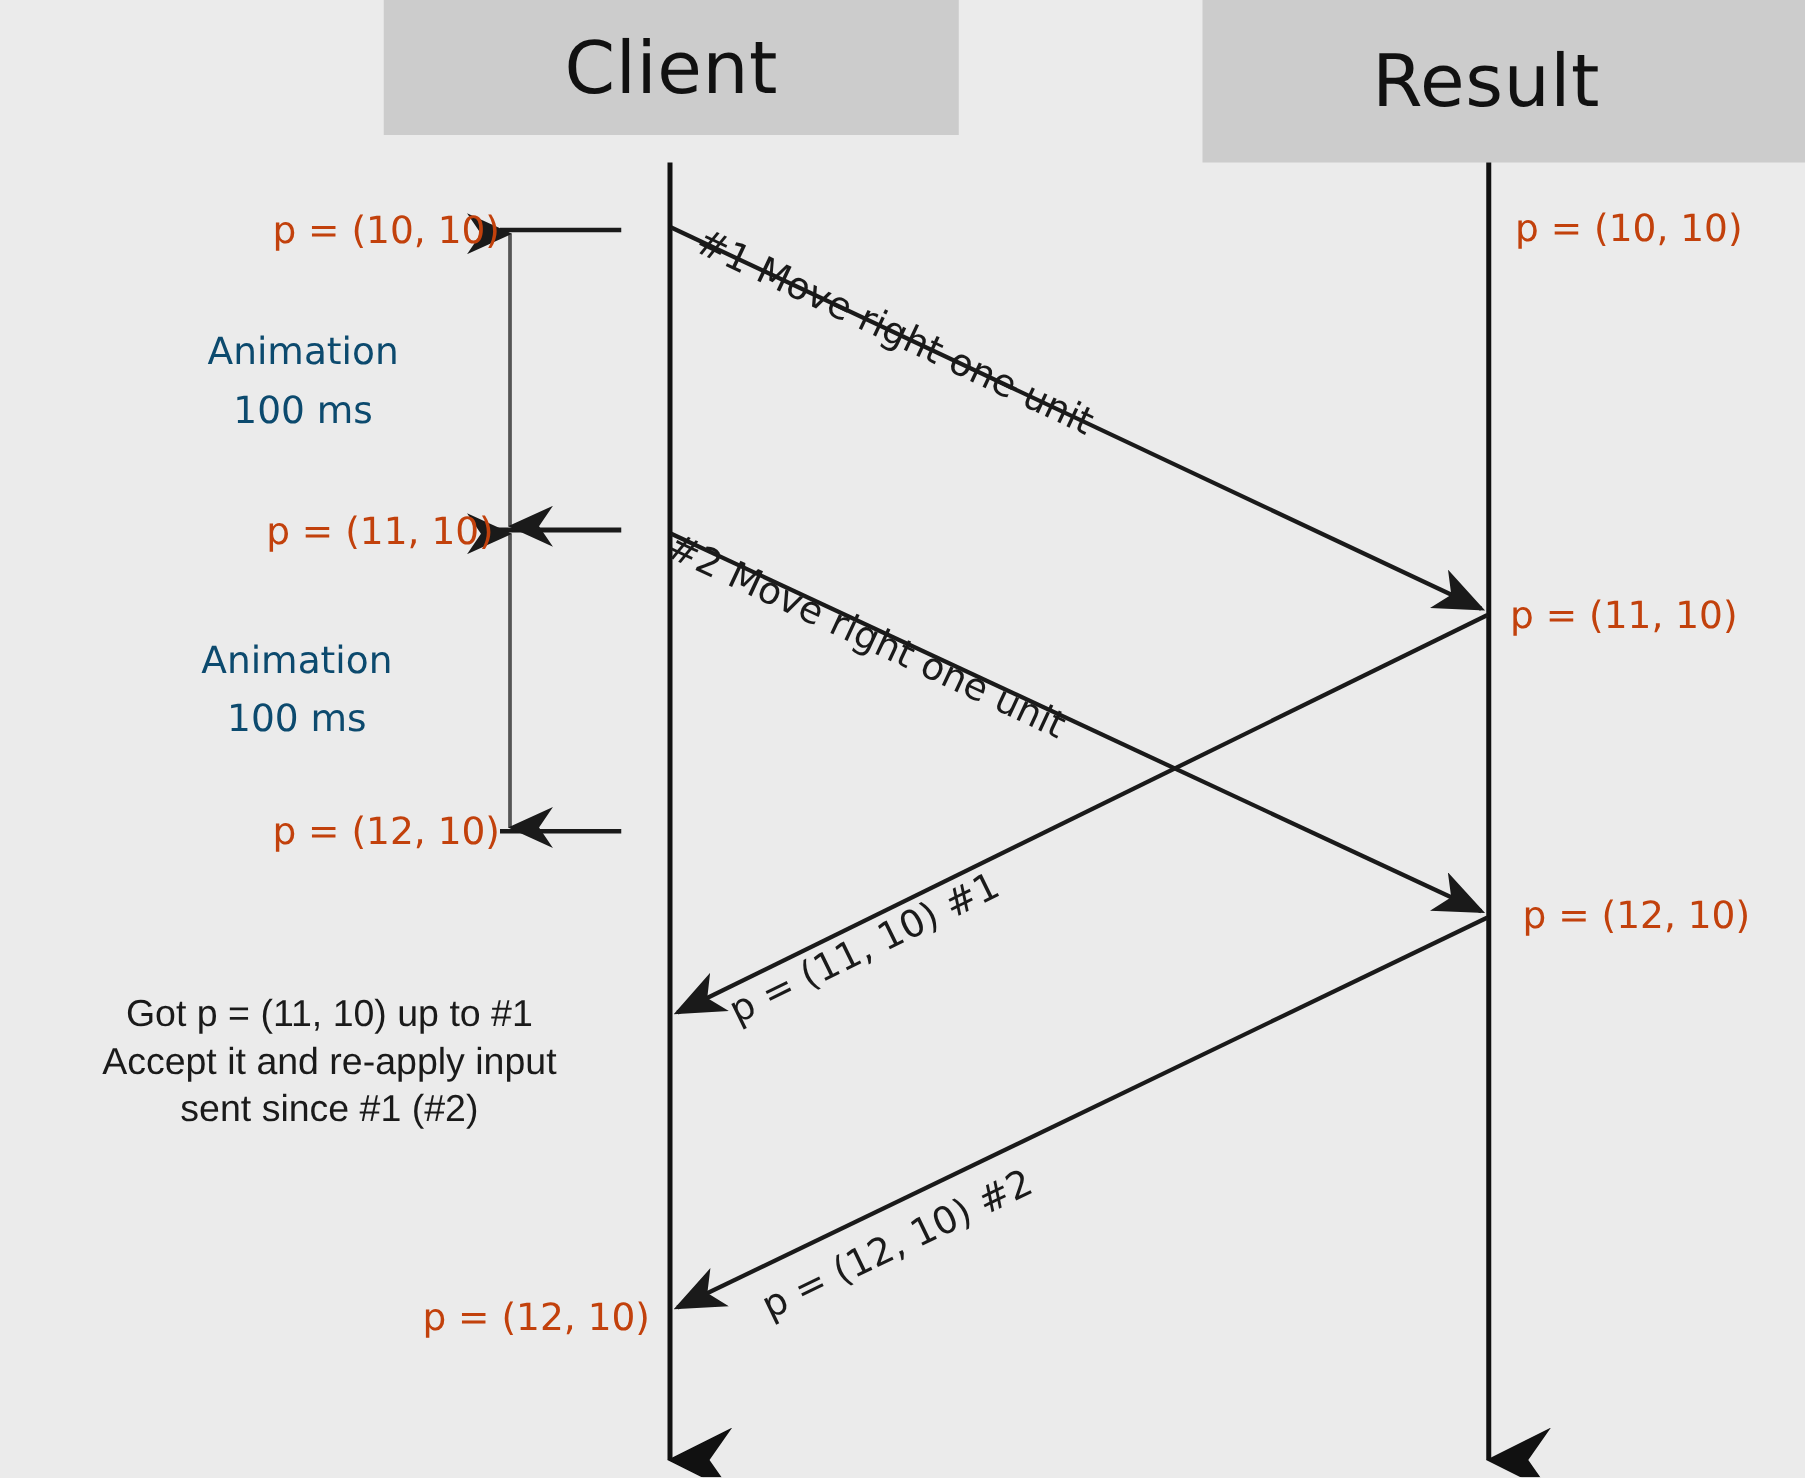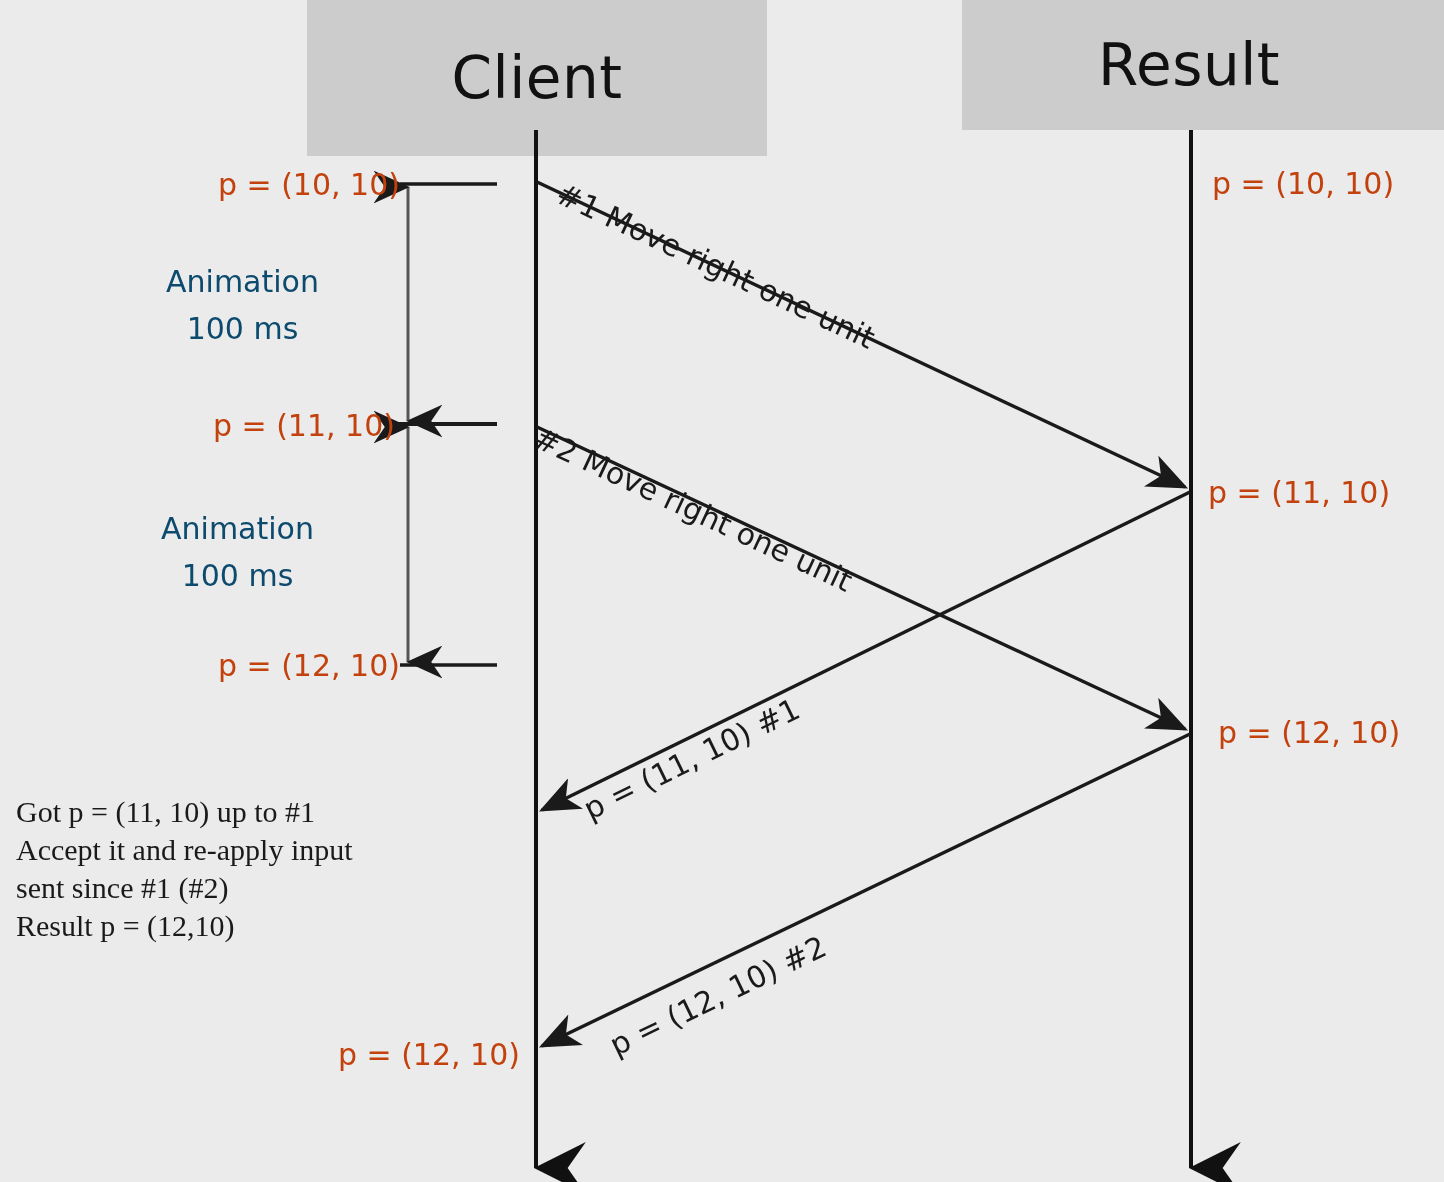--- a/index.html
+++ b/index.html
@@ -37,27 +37,26 @@
     position: absolute;
     font-size: 30px;
     color: #c2410c;
     white-space: nowrap;
     font-family: "DejaVu Sans", sans-serif;
   }
   .lbl-right { text-align: right; }
   .lbl-left  { text-align: left; }
   .note-block {
     position: absolute;
-    text-align: left;
+    text-align: center;
     font-size: 30px;
     line-height: 38px;
     color: #1a1a1a;
     white-space: nowrap;
-    font-family: Liberation Serif, serif;
-    padding-left: 16px;
+    font-family: Liberation Sans, sans-serif;
   }
   .anim-block {
     position: absolute;
     text-align: center;
     font-size: 30px;
     line-height: 47px;
     color: #0c4a6e;
     white-space: nowrap;
     font-family: "DejaVu Sans", sans-serif;
   }
@@ -68,21 +67,21 @@
     white-space: nowrap;
     transform-origin: 0 0;
     font-family: "DejaVu Sans", sans-serif;
   }
 </style>
 </head>
 <body>
 
 <div id="stage">
 
-  <div class="hdr-box" style="left:307px; top:0px; width:460px; height:156px;">
+  <div class="hdr-box" style="left:307px; top:0px; width:460px; height:108px;">
     <span class="hdr-label">Client</span>
   </div>
 
   <div class="hdr-box" style="left:962px; top:0px; width:482px; height:130px;">
     <span class="hdr-label" style="margin-right:28px;">Result</span>
   </div>
 
   <svg width="1444" height="1182" viewBox="0 0 1444 1182">
     <defs>
       <marker id="msgArrow" viewBox="0 0 12 10" refX="11" refY="5" markerWidth="12" markerHeight="10" orient="auto-start-reverse">
@@ -136,16 +135,15 @@
 
   <div class="msg-lbl" style="left:566px; top:176px; transform: rotate(25.2deg);">#1 Move right one unit</div>
   <div class="msg-lbl" style="left:543px; top:420px; transform: rotate(25deg);">#2 Move right one unit</div>
   <div class="msg-lbl" style="left:578px; top:795px; transform: rotate(-26.1deg);">p = (11, 10) #1</div>
   <div class="msg-lbl" style="left:604px; top:1031px; transform: rotate(-25.7deg);">p = (12, 10) #2</div>
 
   <div class="note-block" style="left:0px; top:793px; width:527px;">
     <div>Got p = (11, 10) up to #1</div>
     <div>Accept it and re-apply input</div>
     <div>sent since #1 (#2)</div>
-    <div>Result p = (12,10)</div>
   </div>
 
 </div>
 
 </body></html>

